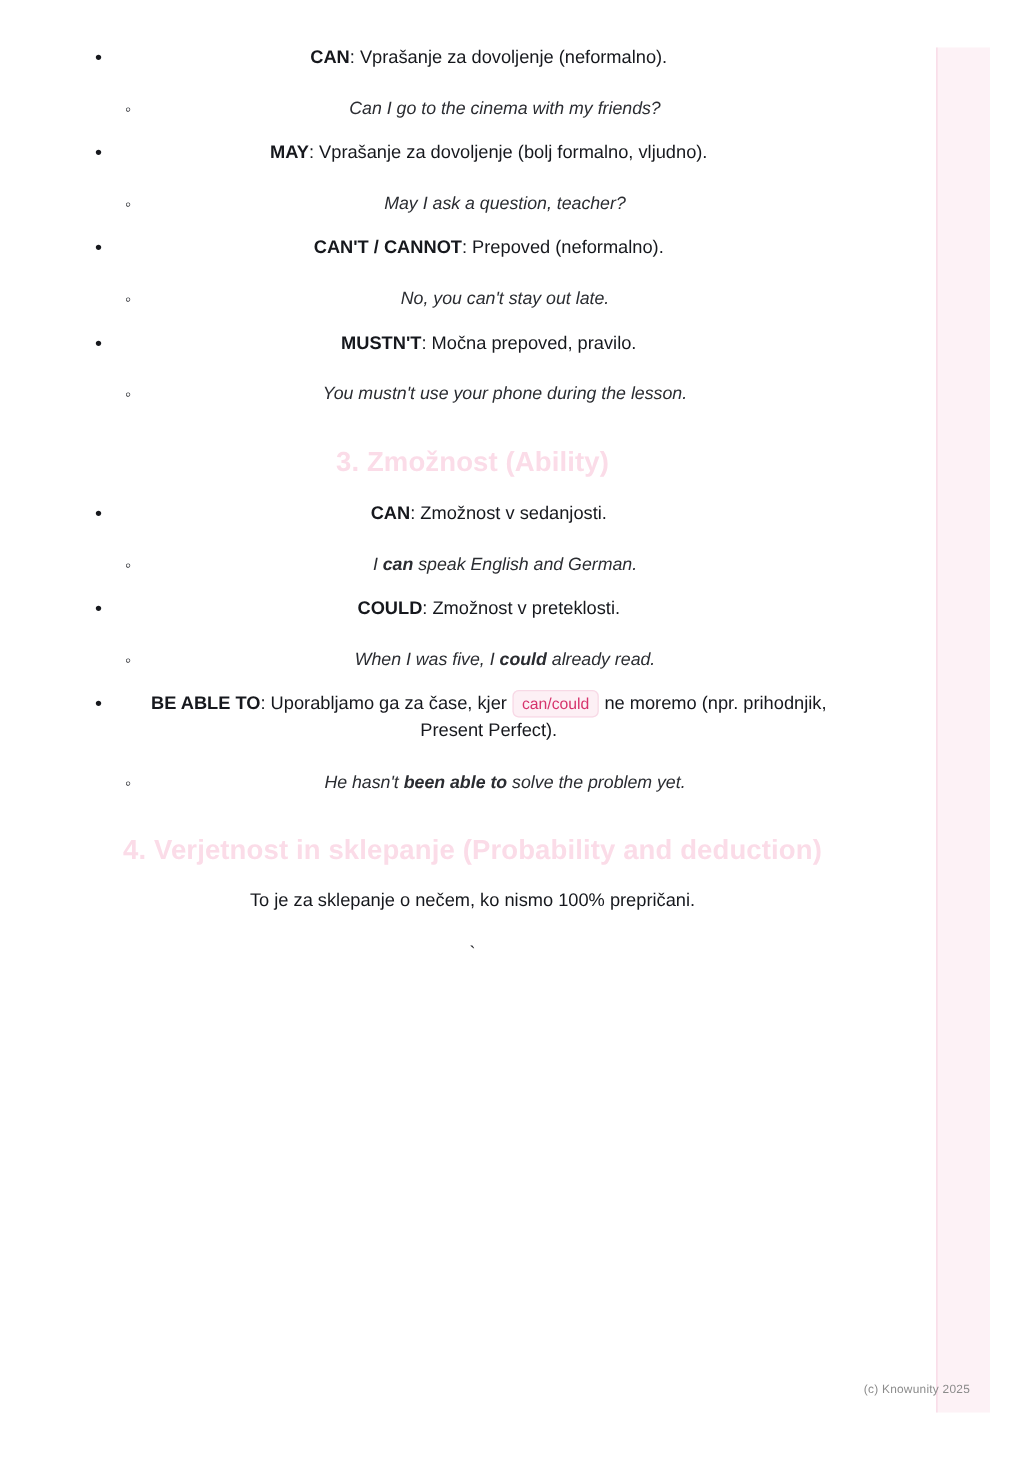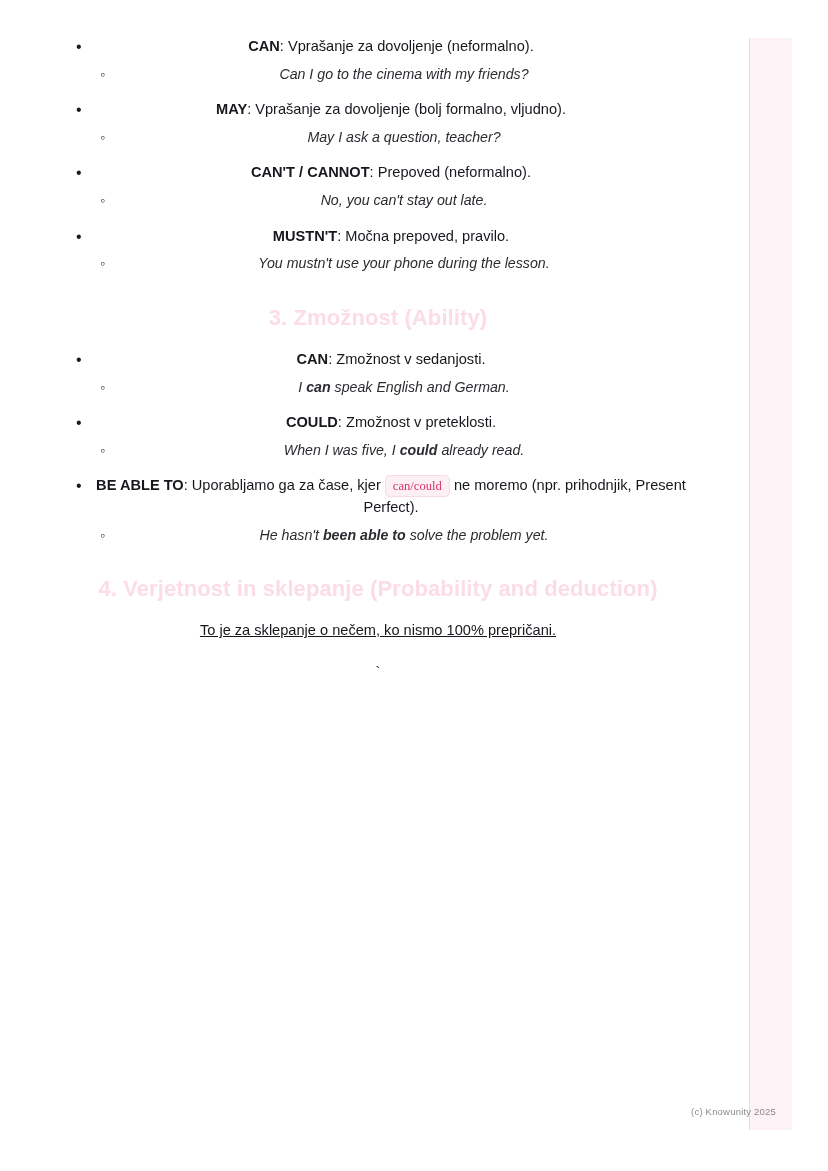--- a/index.html
+++ b/index.html
@@ -57,21 +57,21 @@
     left: 8px;
     top: -1px;
     font-size: 16px;
     color: #16181d;
   }
   li.bullet .lead {
     font-weight: bold;
   }
   ul.subs {
     list-style: none;
-    margin: 6px 0 0 0;
+    margin: 19px 0 0 0;
     padding: 0;
   }
   li.sub {
     position: relative;
     padding-left: 26px;
     margin-bottom: 6px;
     font-size: 14.2px;
     line-height: 1.5;
     font-style: italic;
     color: #2a2c31;
@@ -94,30 +94,29 @@
     font-weight: bold;
     color: #fbdce8;
     margin: 30px 0 18px 0;
     letter-spacing: 0.1px;
   }
   p.para {
     font-size: 14.6px;
     line-height: 1.5;
     margin: 0 0 22px 0;
     color: #16181d;
-    text-decoration: underline;
   }
   .backtick {
     font-size: 14.6px;
     color: #16181d;
     margin: 0;
     line-height: 1.2;
   }
   code.inline {
-    font-family: Liberation Serif, serif;
+    font-family: Liberation Sans, sans-serif;
     font-size: 12.6px;
     background: #fdf0f5;
     border: 1px solid #f8d9e6;
     border-radius: 5px;
     padding: 3px 7px;
     color: #d6336c;
     white-space: nowrap;
   }
   .footer {
     position: absolute;

